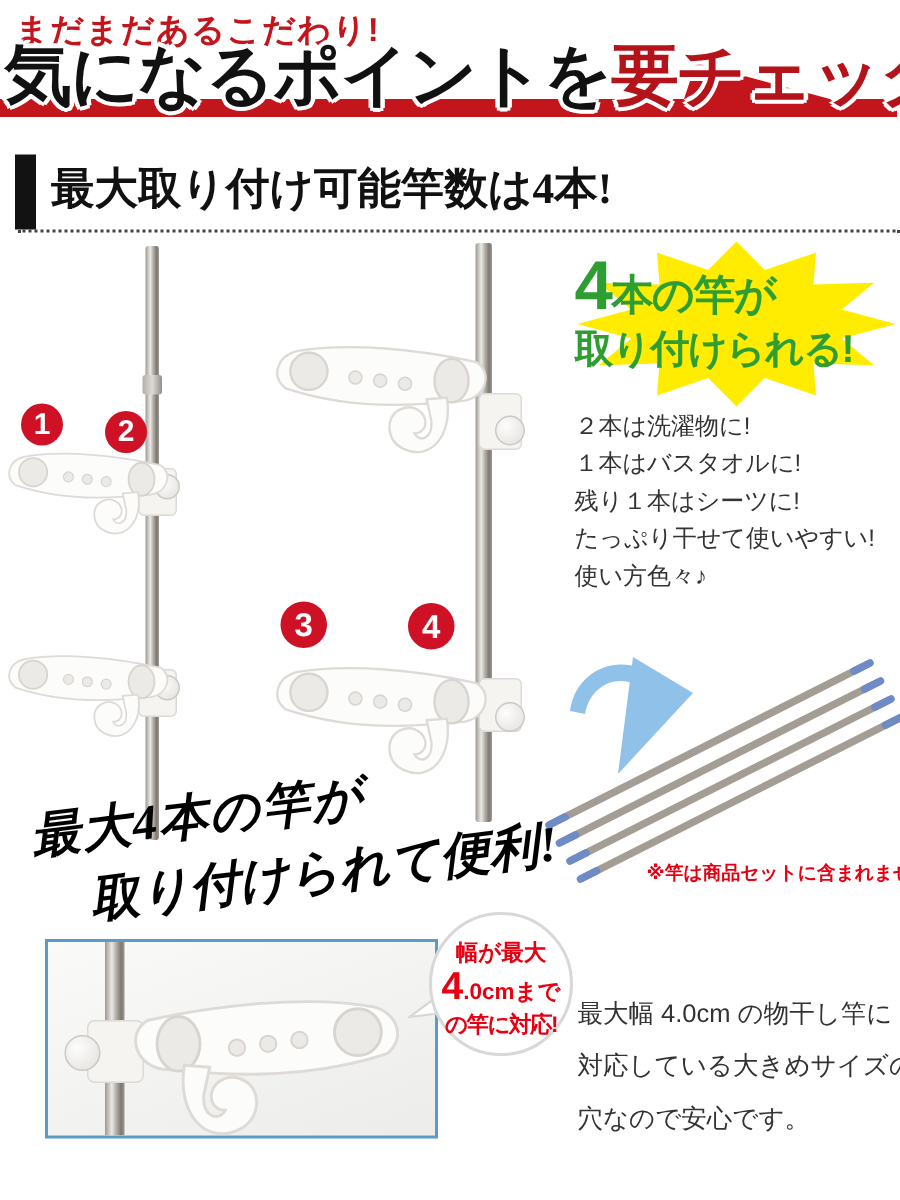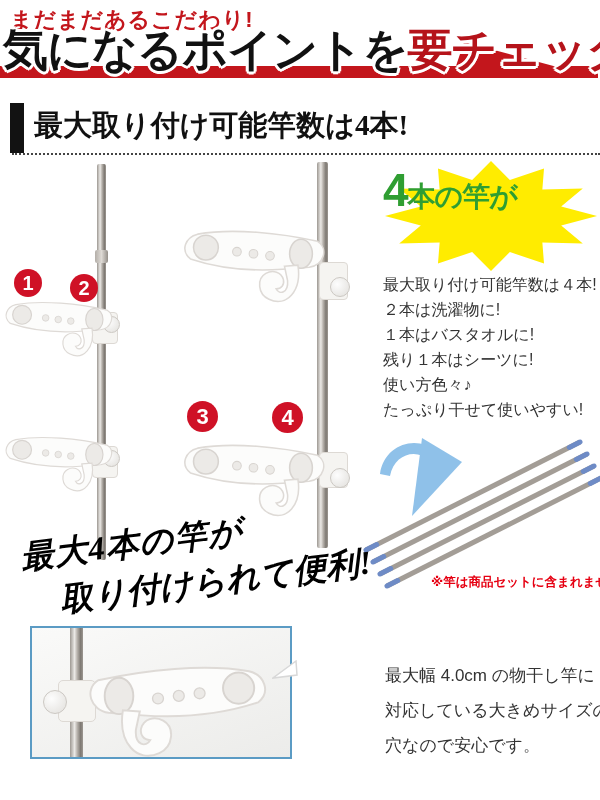--- a/index.html
+++ b/index.html
@@ -177,29 +177,29 @@
   <div class="marker marker-1">1</div>
   <div class="marker marker-2">2</div>
   <div class="marker marker-3">3</div>
   <div class="marker marker-4">4</div>
 
   <svg class="burst-svg" viewBox="0 0 220 120">
     <polygon fill="#ffec00" points="218,60 181.5,69.8 203.5,88 162.3,86.9 164,108.5 129.2,96.7 110,116 90.8,96.7 56,108.5 57.7,86.9 16.5,88 38.5,69.8 2,60 38.5,50.2 16.5,32 57.7,33.1 56,11.5 90.8,23.3 110,4 129.2,23.3 164,11.5 162.3,33.1 203.5,32 181.5,50.2"></polygon>
   </svg>
   <div class="burst-text">
     <div class="burst-line1"><span class="burst-num">4</span><span>本の竿が</span></div>
+    <div class="burst-line2">取り付けられる!</div>
   </div>
 
   <div class="usage">
-    <div>最大取り付け可能竿数は４本!</div>
     <div>２本は洗濯物に!</div>
     <div>１本はバスタオルに!</div>
     <div>残り１本はシーツに!</div>
+    <div>たっぷり干せて使いやすい!</div>
     <div>使い方色々♪</div>
-    <div>たっぷり干せて使いやすい!</div>
   </div>
 
   <svg class="arrow-svg" viewBox="0 0 92 102">
     <path d="M8 44 C12 14 46 4 64 22 L57 30 C44 18 22 24 18 46 Z" fill="#8fc1e9"></path>
     <polygon points="50,8 90,32 40,86" fill="#8fc1e9"></polygon>
   </svg>
   <svg class="rods-svg" viewBox="0 0 240 156">
     <g>
       <line x1="4" y1="112" x2="218" y2="4" stroke="#a39d96" stroke-width="5"></line>
       <line x1="4" y1="112" x2="14.7" y2="106.6" stroke="#6e8bc6" stroke-width="5" stroke-linecap="round"></line>
@@ -233,20 +233,25 @@
     <div class="photo-clamp"></div>
     <div class="photo-knob"></div>
     <svg class="photo-arm" viewBox="0 0 150 112">
       <use href="#arm-shape" transform="translate(150,0) scale(-1,1)"></use>
     </svg>
   </div>
 
   <svg class="callout-tail" viewBox="0 0 26 22">
     <polygon points="24,1 1,18 25,15" fill="#fff" stroke="#d8d8d8" stroke-width="1.5"></polygon>
   </svg>
+  <div class="callout">
+    <div class="c1">幅が最大</div>
+    <div class="c2"><span class="cnum">4</span><span>.0cmまで</span></div>
+    <div class="c3">の竿に対応!</div>
+  </div>
 
   <div class="description">
     <div>最大幅 4.0cm の物干し竿に</div>
     <div>対応している大きめサイズの</div>
     <div>穴なので安心です。</div>
   </div>
 
 </div>
 
 </body></html>

